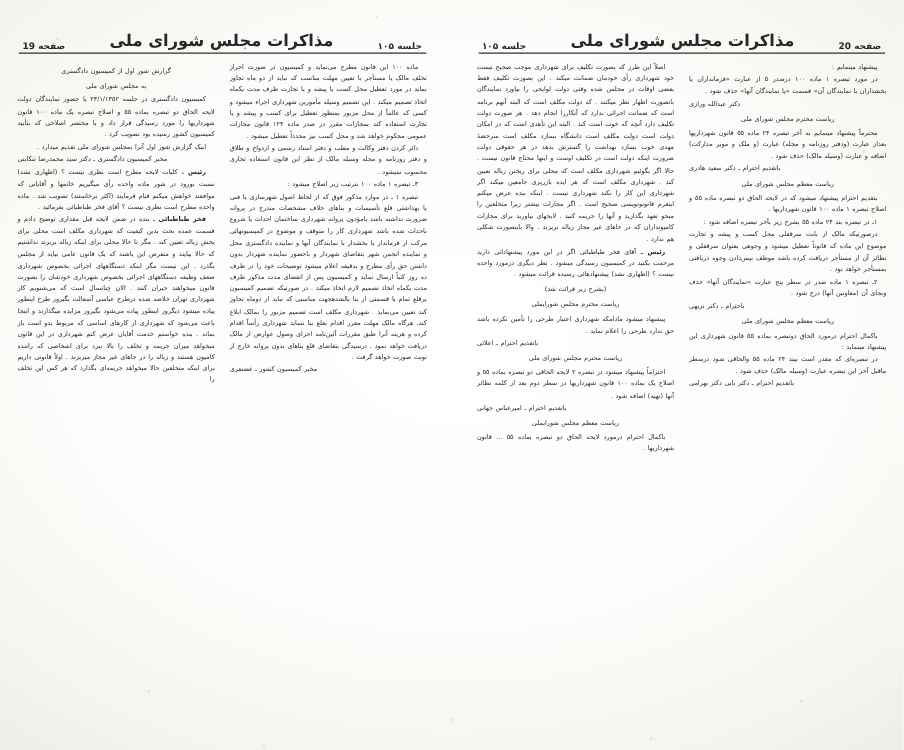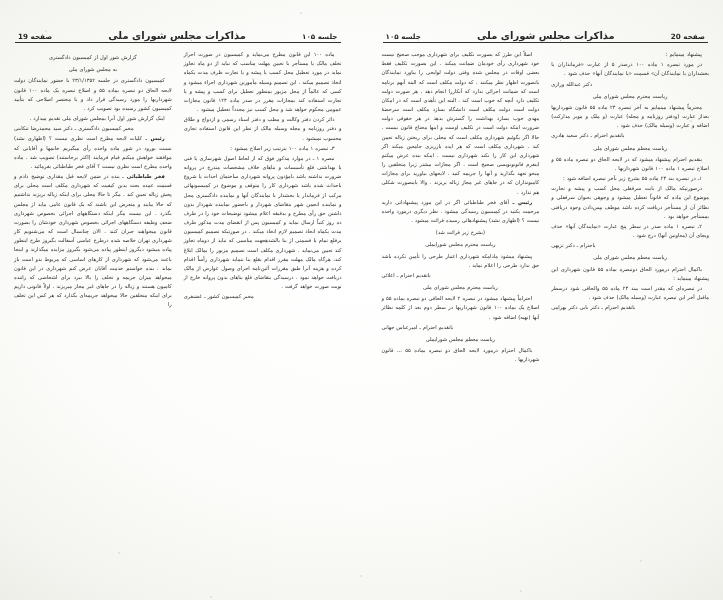--- a/index.html
+++ b/index.html
@@ -37,21 +37,21 @@
     position:relative;
     height:20px;
     display:flex;align-items:flex-end;justify-content:space-between;
     font-size:7.2px;
     font-weight:bold;
     color:#1d1d1d;
     letter-spacing:.2px;
     padding:0 4px 1px 4px;
     box-sizing:border-box;
   }
-  .header .h-title{font-size:10px;}
+  .header .h-title{font-size:13px;}
   .header .h-side{font-size:7.2px;}
   .rule{
     height:0;
     border-top:1.6px solid #141414;
     margin:0 1px 7px 1px;
     opacity:.88;
   }
 
   
   .cols{

